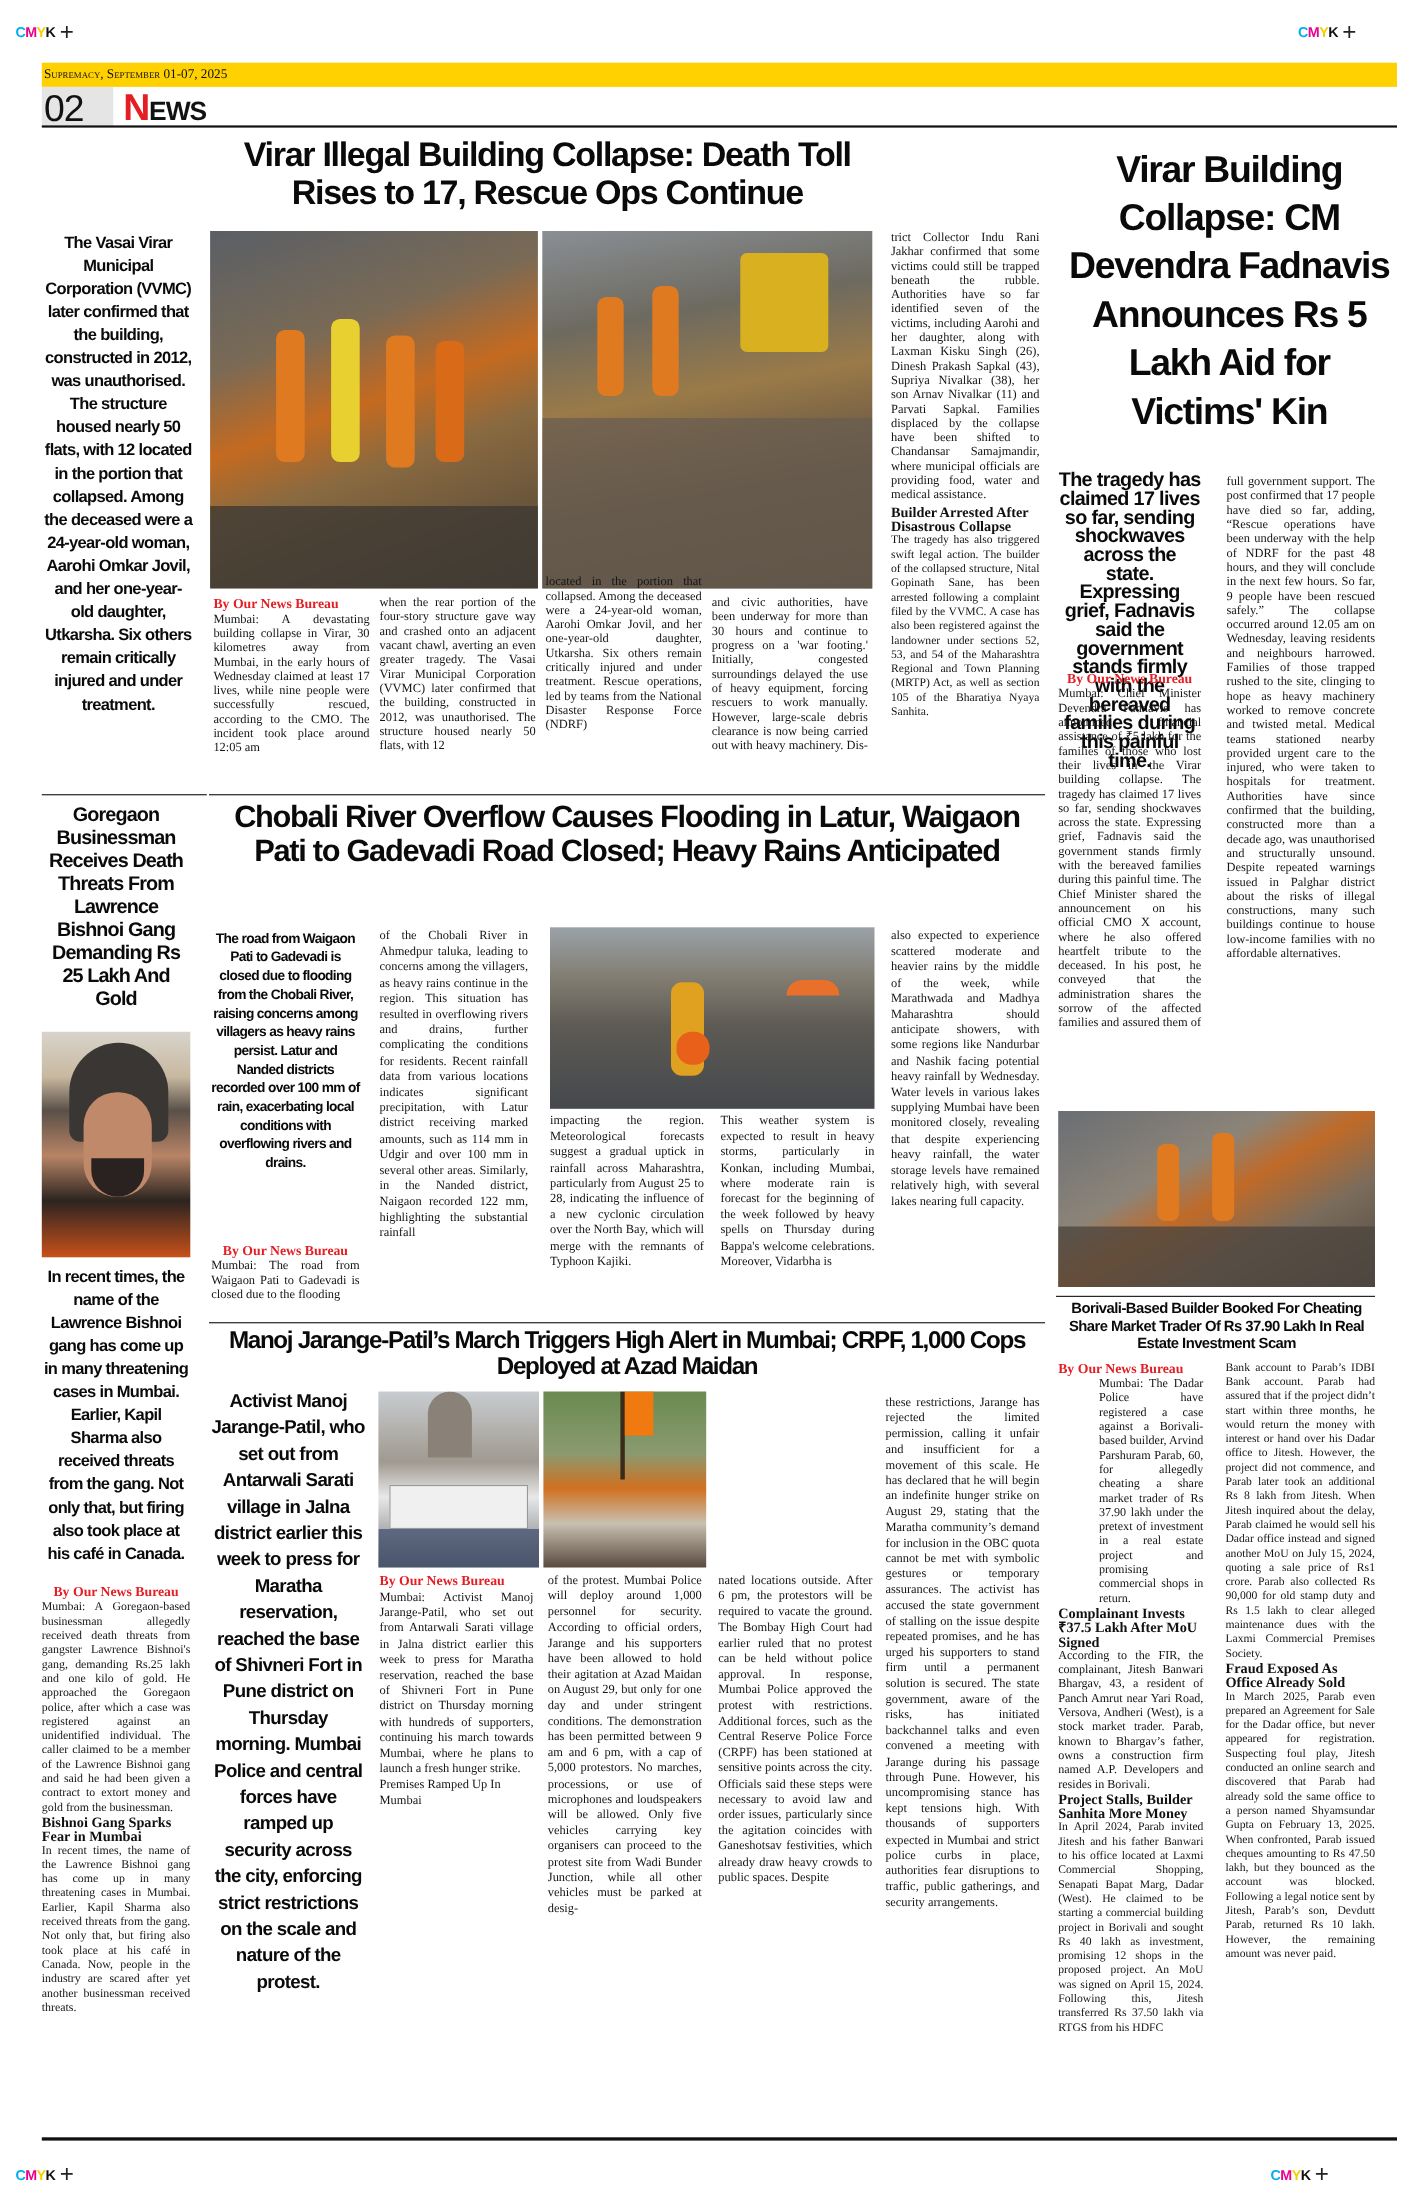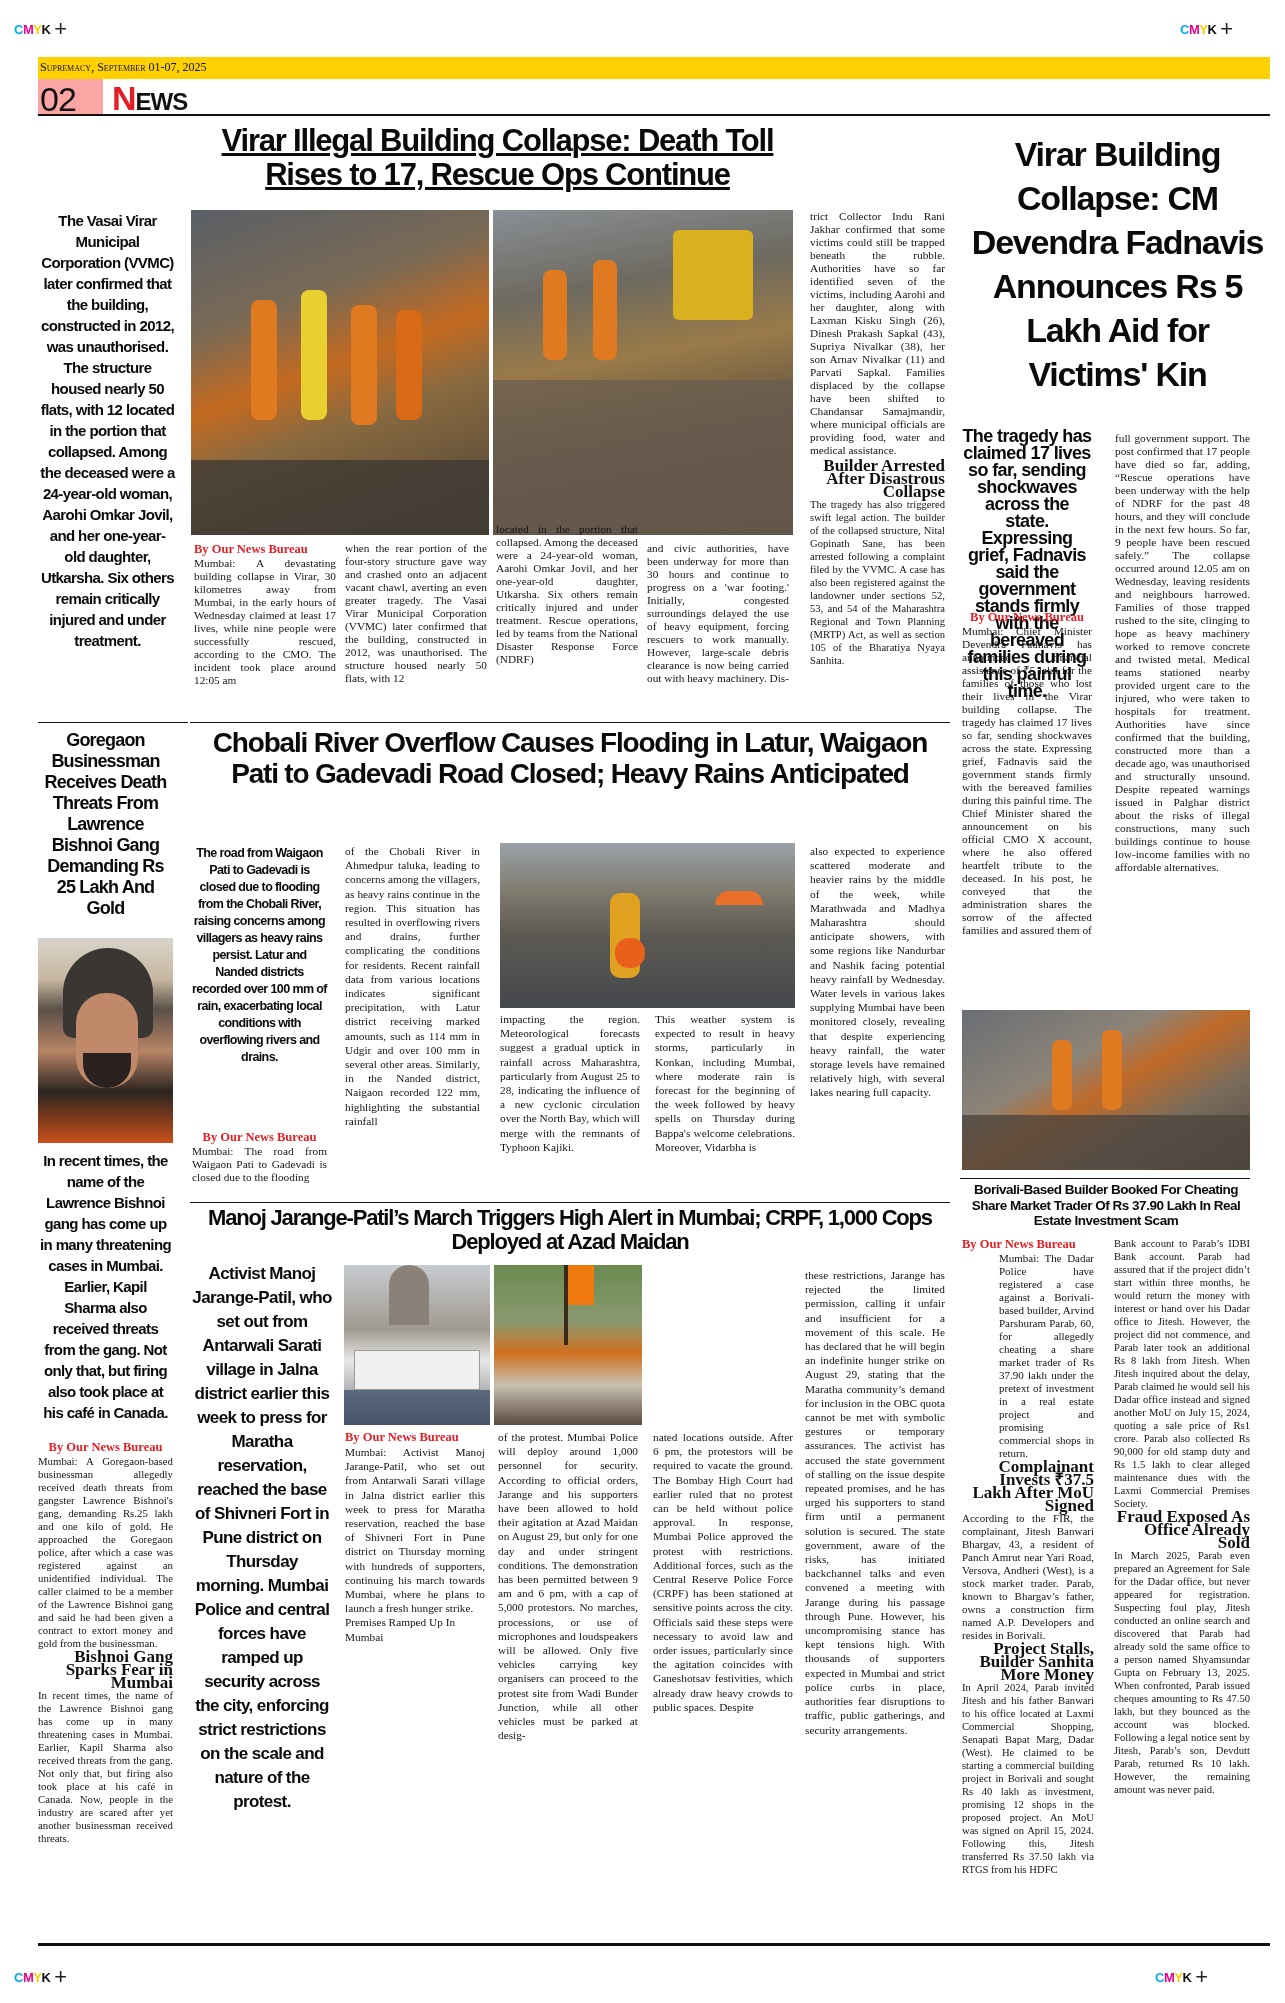--- a/index.html
+++ b/index.html
@@ -3,29 +3,29 @@
 <meta charset="utf-8">
 <style>
   * { box-sizing: border-box; margin: 0; padding: 0; }
   html, body { width: 1285px; height: 2003px; background: #ffffff; overflow: hidden; }
   body { position: relative; font-family: "DejaVu Serif", serif; color: #111; }
   .abs { position: absolute; }
   .cmyk { font-family: "Liberation Sans", sans-serif; font-size: 13px; font-weight: bold; letter-spacing: -0.5px; display: flex; align-items: center; gap: 4px; }
   .cmyk .c { color: #00aeef; } .cmyk .m { color: #ec008c; } .cmyk .y { color: #f5d000; } .cmyk .k { color: #111; }
   .cmyk .cross { font-weight: normal; font-size: 22px; color: #222; line-height: 1; }
   .datebar { left: 38px; top: 57px; width: 1232px; height: 22px; background: #ffd100; font-family: "Liberation Serif", serif; font-size: 12px; font-variant: small-caps; padding: 3px 0 0 2px; color: #111; }
-  .pagenum { left: 38px; top: 79px; width: 65px; height: 36px; background: #fca5a5; font-family: "Liberation Sans", sans-serif; font-size: 34px; line-height: 40px; color: #111; letter-spacing: -1px; padding-left: 2px; }
+  .pagenum { left: 38px; top: 79px; width: 65px; height: 36px; background: #e5e5e5; font-family: "Liberation Sans", sans-serif; font-size: 34px; line-height: 40px; color: #111; letter-spacing: -1px; padding-left: 2px; }
   .section { left: 112px; top: 80px; font-family: "Liberation Sans", sans-serif; font-weight: bold; font-size: 24px; line-height: 36px; letter-spacing: -1px; }
   .section .first { color: #e31e24; font-size: 34px; }
   .rule { background: #111; }
   .head { font-family: "Liberation Sans", sans-serif; font-weight: bold; text-align: center; color: #0a0a0a; letter-spacing: -1.2px; transform-origin: top center; }
   .blurb { font-family: "Liberation Sans", sans-serif; font-weight: bold; text-align: center; color: #0a0a0a; letter-spacing: -0.6px; }
   .byline { color: #e31e24; font-family: "Liberation Serif", serif; font-weight: bold; font-size: 12.5px; }
   .body-text { font-family: "Liberation Serif", serif; font-size: 11.3px; line-height: 13px; text-align: justify; hyphens: auto; color: #141414; }
-  .subhead { font-family: "Liberation Serif", serif; font-weight: bold; font-size: 17px; text-align: right; line-height: 13px; }
+  .subhead { font-family: "Liberation Serif", serif; font-weight: bold; font-size: 13px; text-align: left; line-height: 13px; }
   .photo { overflow: hidden; }
 </style>
 </head>
 <body>
 
 <div class="abs cmyk" style="left:14px;top:18px;">
   <span><span class="c">C</span><span class="m">M</span><span class="y">Y</span><span class="k">K</span></span>
   <span class="cross">+</span>
 </div>
 <div class="abs cmyk" style="left:1180px;top:18px;">
@@ -39,21 +39,21 @@
 <div class="abs cmyk" style="left:1155px;top:1966px;">
   <span><span class="c">C</span><span class="m">M</span><span class="y">Y</span><span class="k">K</span></span>
   <span class="cross">+</span>
 </div>
 
 <div class="abs datebar"><span>Supremacy, September 01-07, 2025</span></div>
 <div class="abs pagenum">02</div>
 <div class="abs section"><span class="first">N</span><span>EWS</span></div>
 <div class="abs rule" style="left:38px;top:114px;width:1232px;height:2px;"></div>
 
-<div class="abs head" style="left:185px;top:124px;width:625px;font-size:31px;line-height:34px;text-decoration:underline;">Virar Illegal Building Collapse: Death Toll Rises to 17, Rescue Ops Continue</div>
+<div class="abs head" style="left:185px;top:124px;width:625px;font-size:31px;line-height:34px;">Virar Illegal Building Collapse: Death Toll Rises to 17, Rescue Ops Continue</div>
 <div class="abs blurb" style="left:40px;top:210px;width:135px;font-size:15px;line-height:21px;">The Vasai Virar Municipal Corporation (VVMC) later confirmed that the building, constructed in 2012, was unauthorised. The structure housed nearly 50 flats, with 12 located in the portion that collapsed. Among the deceased were a 24-year-old woman, Aarohi Omkar Jovil, and her one-year-old daughter, Utkarsha. Six others remain critically injured and under treatment.</div>
 <div class="abs photo" style="left:191px;top:210px;width:298px;height:325px;background:linear-gradient(160deg,#5a5f66 0%,#7a6a55 30%,#c46a20 48%,#8a6a40 62%,#4b4238 100%);">
   <div style="position:absolute;left:60px;top:90px;width:26px;height:120px;background:#e07a20;border-radius:8px;"></div>
   <div style="position:absolute;left:110px;top:80px;width:26px;height:130px;background:#e8d030;border-radius:8px;"></div>
   <div style="position:absolute;left:160px;top:95px;width:26px;height:120px;background:#e07a20;border-radius:8px;"></div>
   <div style="position:absolute;left:205px;top:100px;width:26px;height:110px;background:#d86a18;border-radius:8px;"></div>
   <div style="position:absolute;left:0;top:250px;width:298px;height:75px;background:#3f3a33;opacity:0.8;"></div>
 </div>
 <div class="abs photo" style="left:493px;top:210px;width:300px;height:325px;background:linear-gradient(170deg,#8a8f95 0%,#6d6a60 25%,#9a7a48 45%,#5f5244 70%,#4a4038 100%);">
   <div style="position:absolute;left:180px;top:20px;width:80px;height:90px;background:#d8b020;border-radius:6px;"></div>

